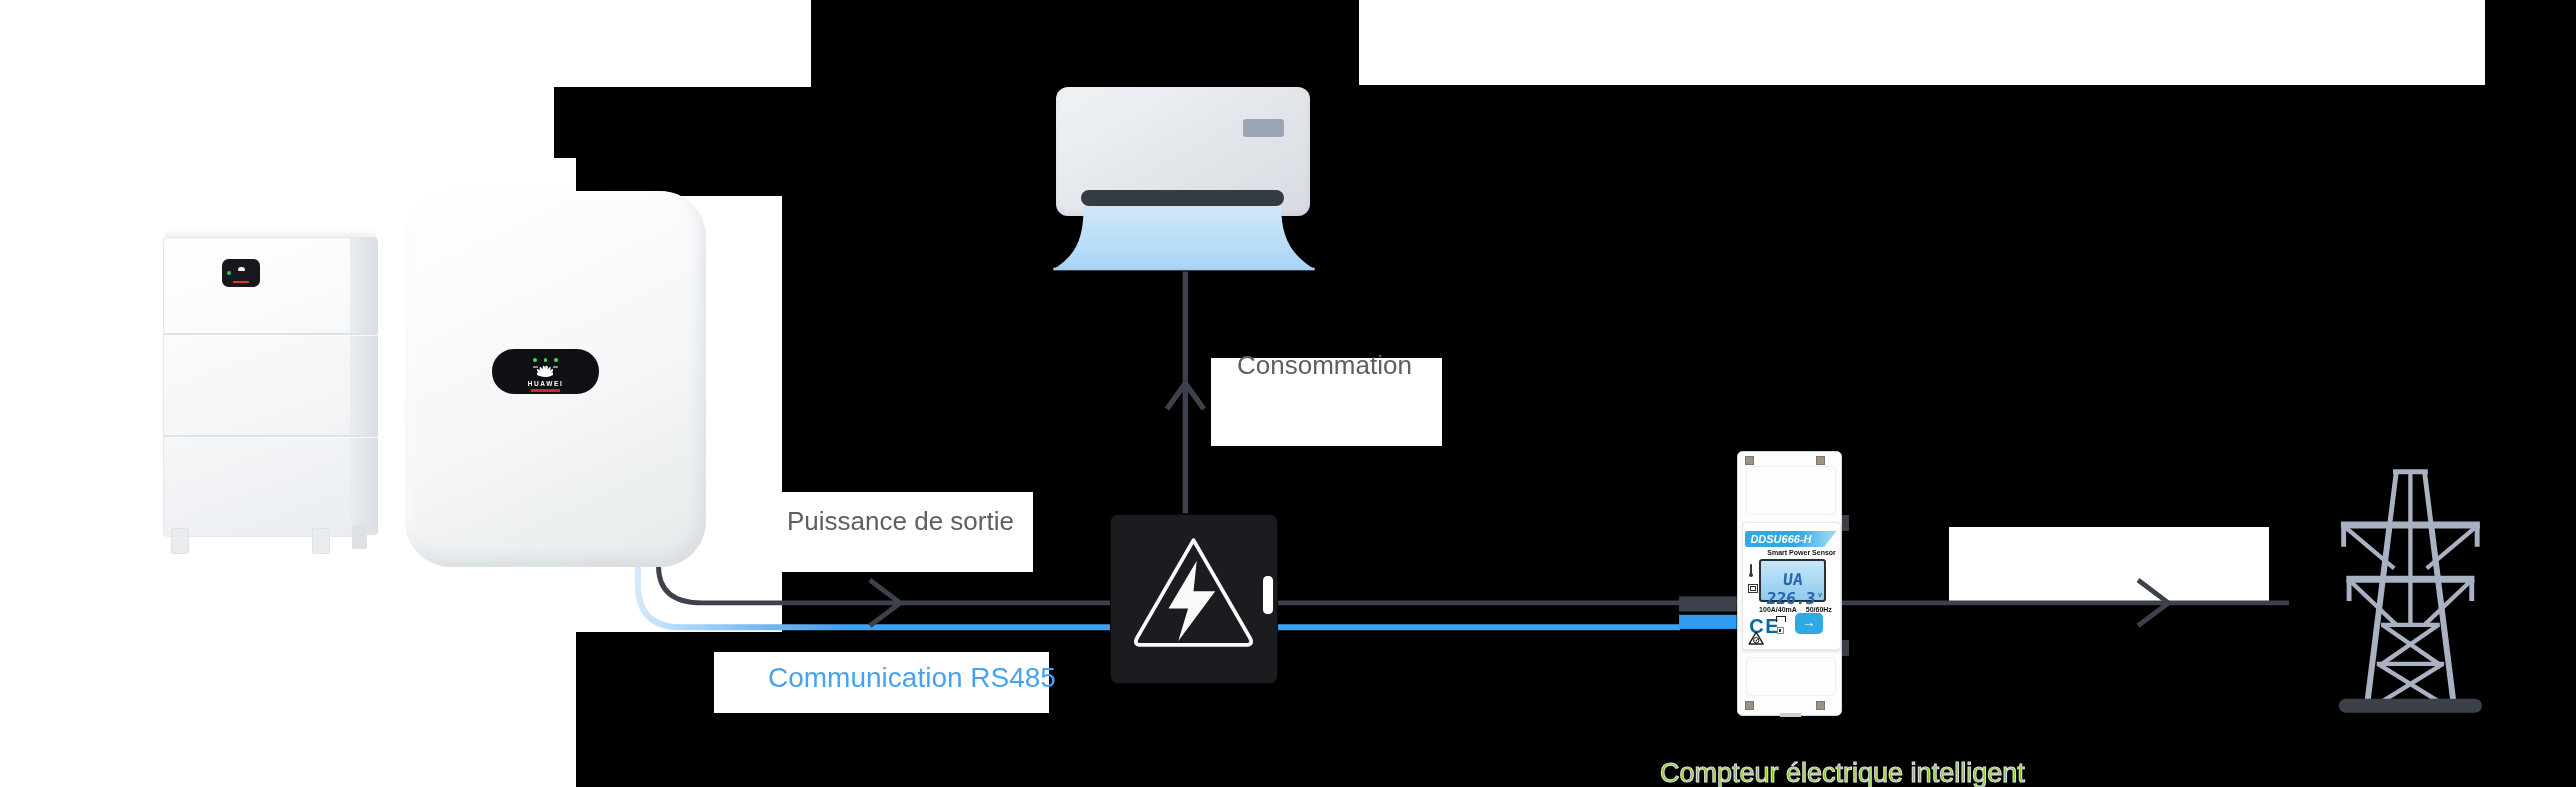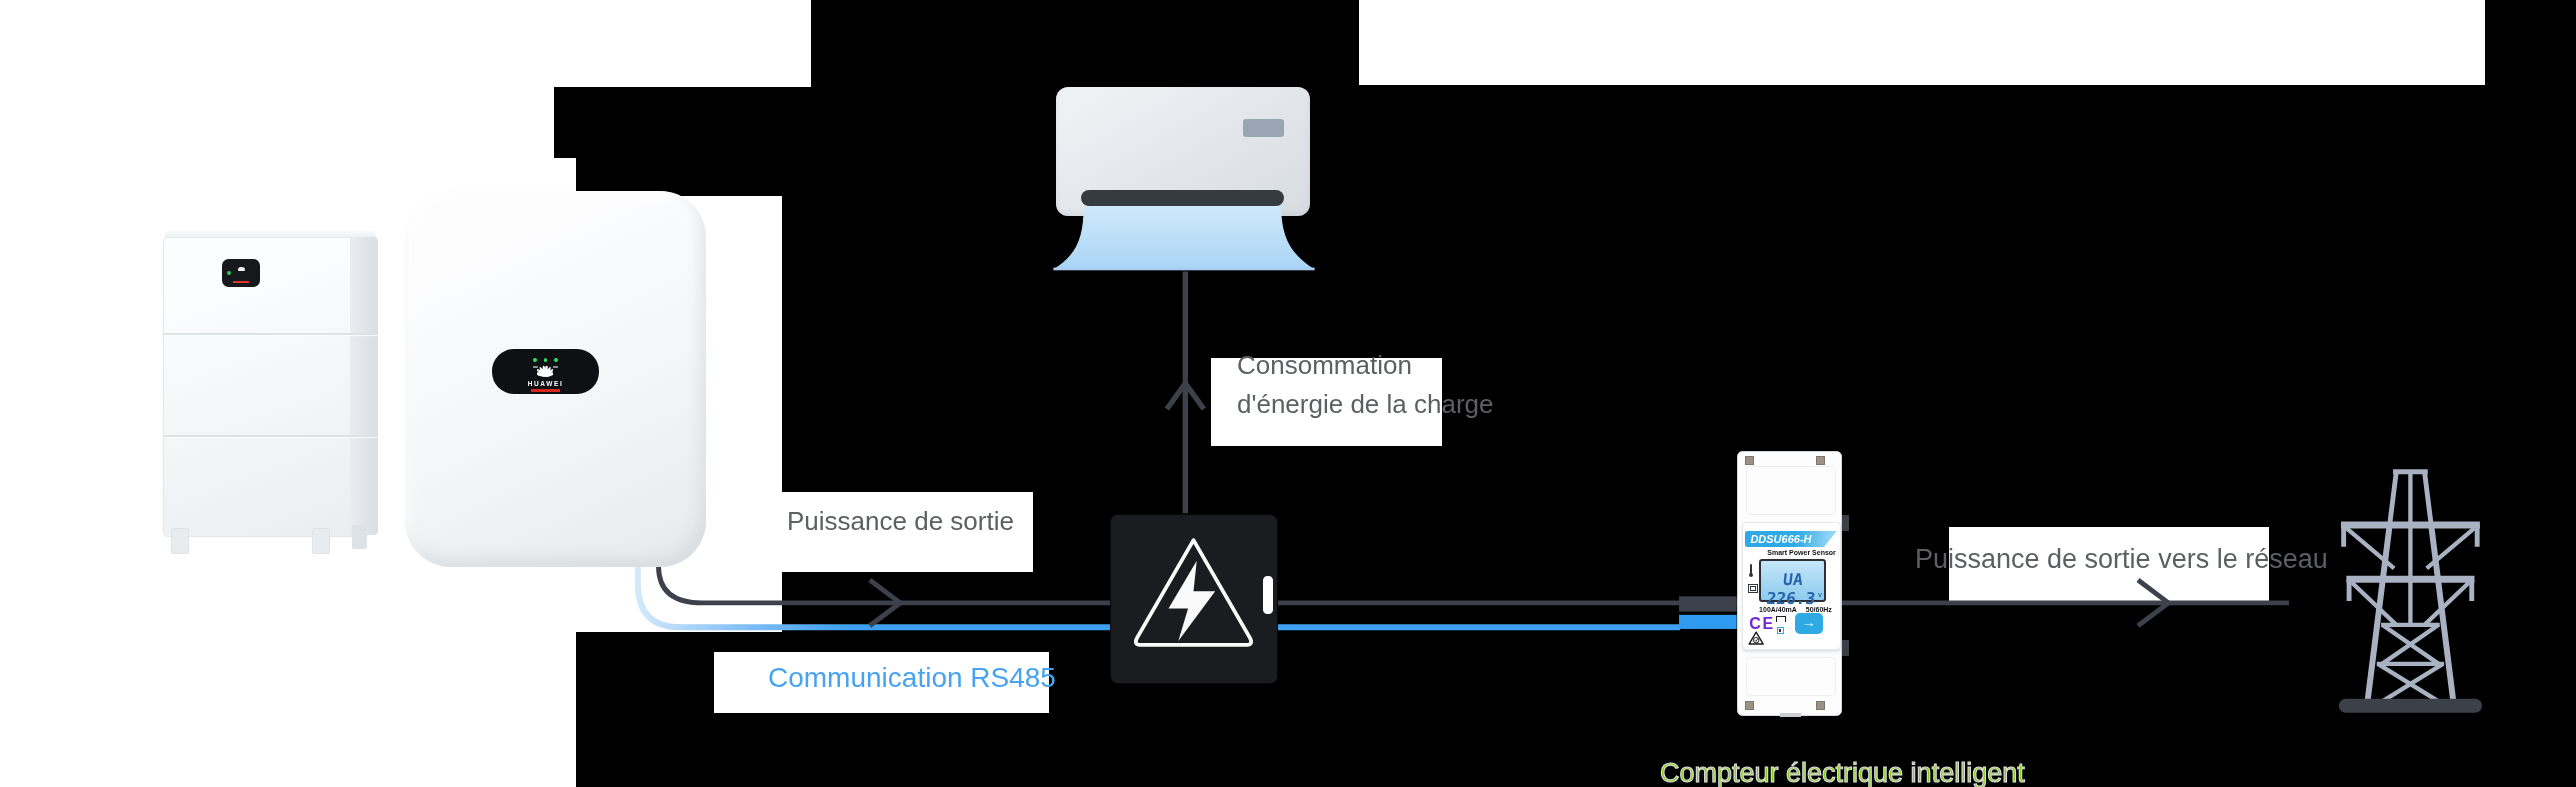--- a/index.html
+++ b/index.html
@@ -85,21 +85,21 @@
   .mt-lcd{left:16.3px;top:36px;width:67px;height:43px;background:linear-gradient(#c6e6f9,#8ccbee);border:2.7px solid #2c3036;border-radius:3.3px;box-sizing:border-box;}
   .mt-lcdval{left:0;top:8.7px;width:62px;text-align:center;font-family:"DejaVu Sans Mono",monospace;font-weight:bold;
              font-size:16.3px;color:#2765ad;transform:skewX(-6deg);}
   .mt-lcdunit{right:2.2px;bottom:2.2px;font-size:6px;color:#2765ad;font-weight:bold;}
   .mt-thermo{left:7px;top:41px;width:2.2px;height:9.8px;background:#30343a;border-radius:1.1px;}
   .mt-thermo::after{content:"";position:absolute;left:-1.1px;top:8.7px;width:4.3px;height:4.3px;border-radius:50%;background:#30343a;}
   .mt-disp{left:4.9px;top:61px;width:8.2px;height:7px;border:1.1px solid #30343a;background:#fff;}
   .mt-disp::after{content:"";position:absolute;left:1.1px;top:1.1px;width:3.8px;height:2.7px;border:0.5px solid #30343a;}
   .mt-rate{top:83px;font-size:7px;font-weight:bold;color:#101114;white-space:nowrap;}
   .mt-ratec{left:16.3px;} .mt-ratef{left:63px;}
-  .mt-ce{left:6.5px;top:92px;font-size:16px;font-weight:bold;color:#6d28d9;letter-spacing:1.6px;}
+  .mt-ce{left:6.5px;top:92px;font-size:20px;font-weight:bold;color:#0369a1;letter-spacing:1.6px;}
   .mt-pulse{left:33px;top:93px;width:9.8px;height:6px;border:1.6px solid #1a1d21;border-bottom:none;box-sizing:border-box;}
   .mt-bluesq{left:34px;top:104px;width:7px;height:7px;border:1.1px solid #2fa9e4;background:#fff;box-sizing:border-box;}
   .mt-bluesq::after{content:"";position:absolute;left:1.4px;top:1.4px;width:2.2px;height:2.2px;background:#30343a;}
   .mt-btn{left:52px;top:90px;width:28px;height:20.7px;background:#2fa9e4;border-radius:4.9px;color:#fff;
           font-size:14px;font-weight:bold;text-align:center;line-height:19.6px;}
   .mt-notch{left:42px;top:261px;width:20.7px;height:3.8px;background:#c9ced3;}
 
   
   .tower{left:2329px;top:464px;}
 </style>
@@ -254,20 +254,18 @@
       <path d="M90,368 L210,442 M210,368 L90,442" stroke-width="8"></path>
     </g>
     <rect x="18" y="432" width="264" height="26" rx="13" fill="#3B4049"></rect>
   </svg>
 
   <div class="abs lbl lbl-inverter-output">
     <div>Puissance de sortie</div>
   </div>
   <div class="abs lbl lbl-load">
     <div>Consommation</div>
-    <div>d'énergie de la charge</div>
   </div>
   <div class="abs lbl lbl-rs485">Communication RS485</div>
-  <div class="abs lbl lbl-grid">Puissance de sortie vers le réseau</div>
   <div class="abs lbl-caption">Compteur électrique intelligent</div>
 
 </div>
 
 
 </body></html>

